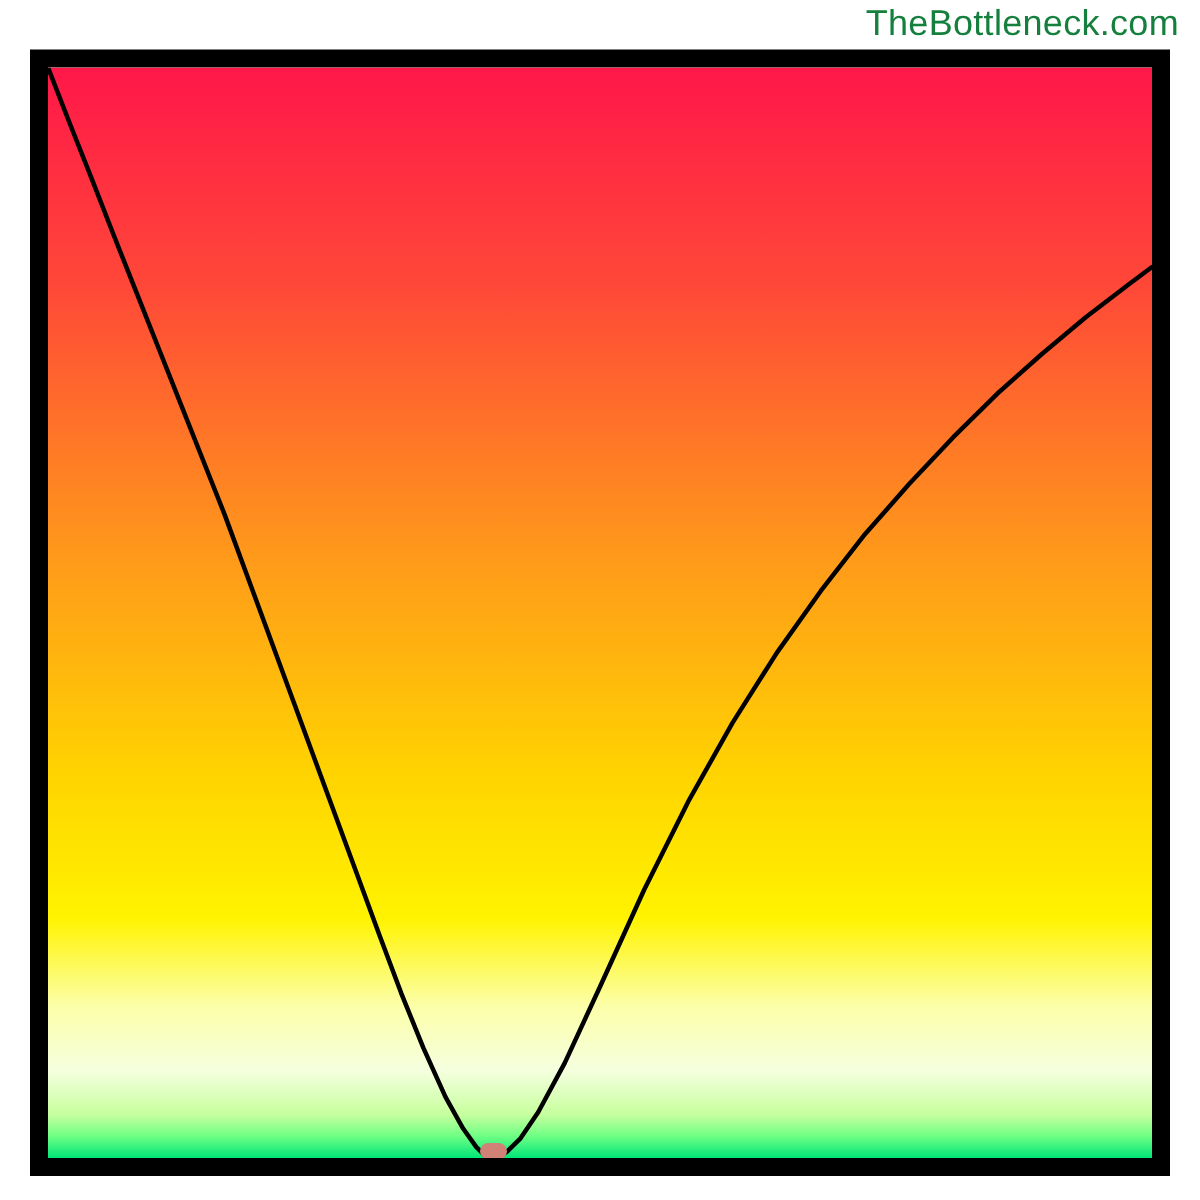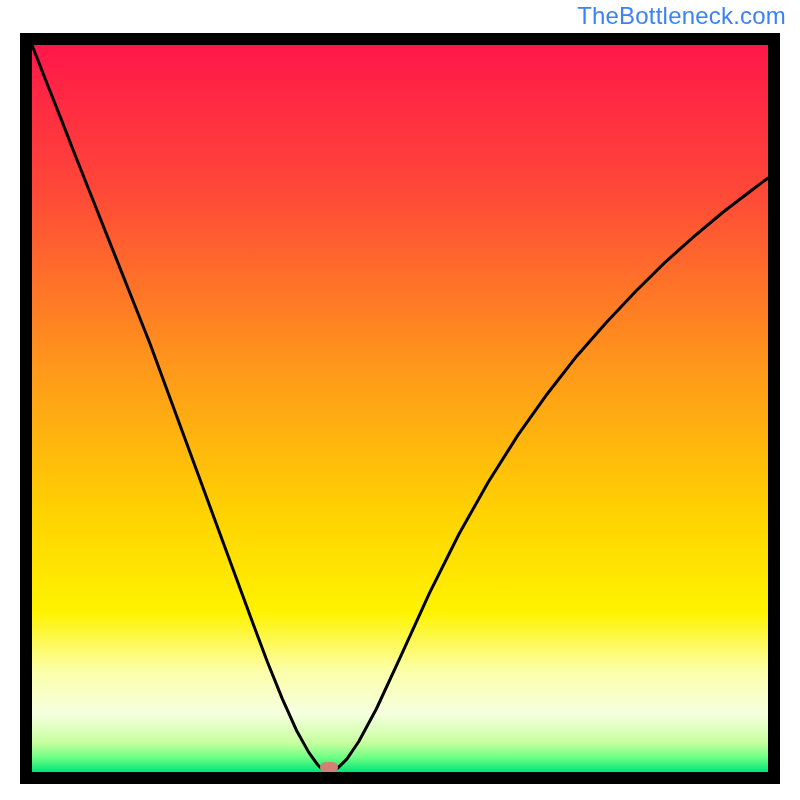--- a/index.html
+++ b/index.html
@@ -14,21 +14,21 @@
   .stage {
     position: relative;
     width: 800px;
     height: 800px;
   }
   .watermark {
     position: absolute;
     top: 2px;
     right: 14px;
     font-size: 24px;
-    color: #3b82f6;
+    color: #15803d;
     font-weight: 500;
     letter-spacing: 0.2px;
     z-index: 10;
   }
   .frame {
     position: absolute;
     box-sizing: border-box;
   }
   .plot {
     position: absolute;

